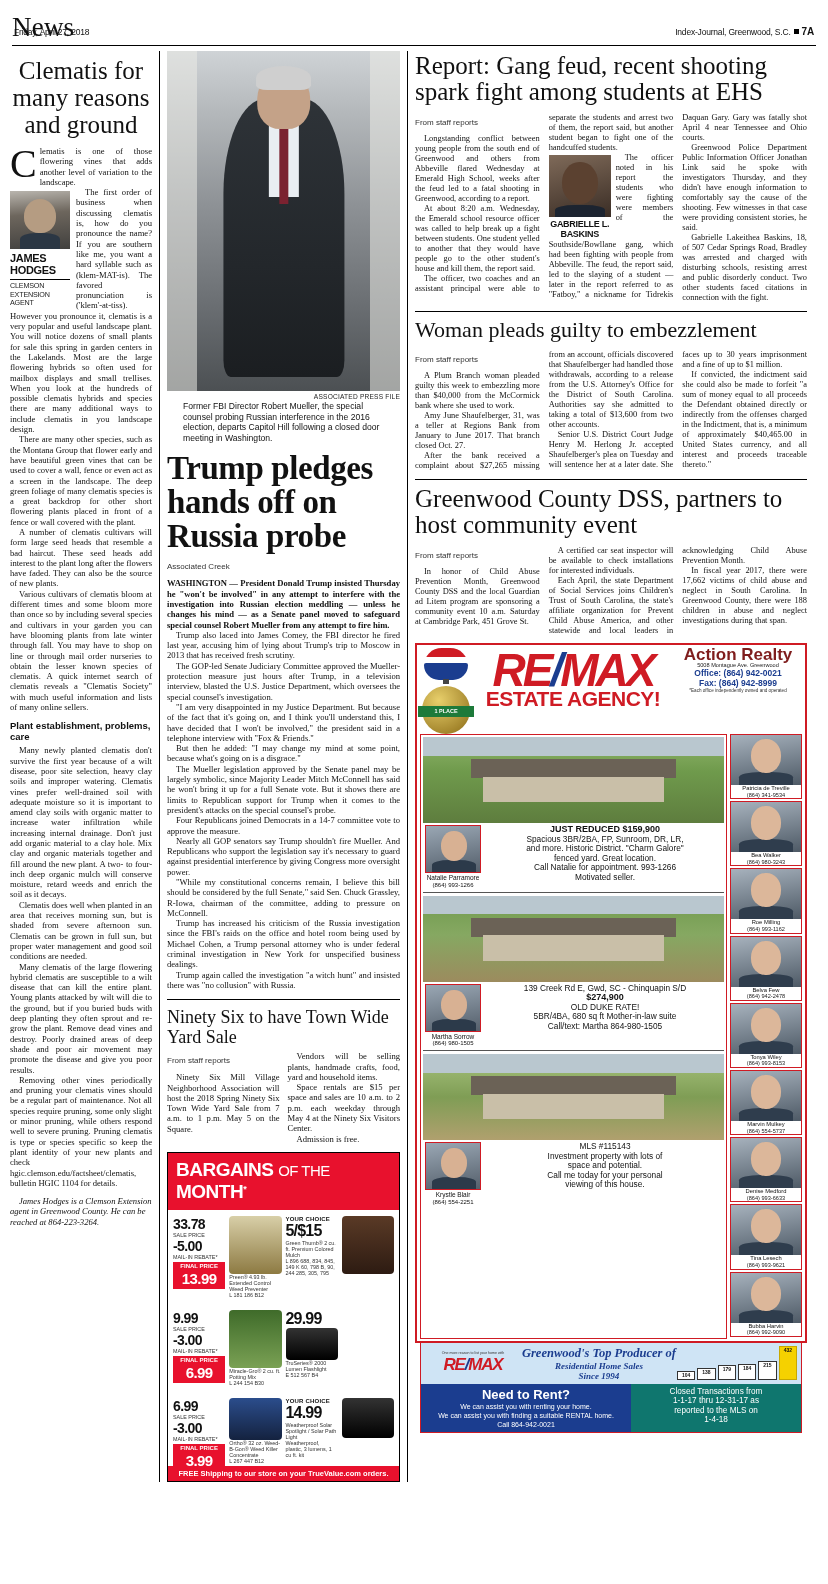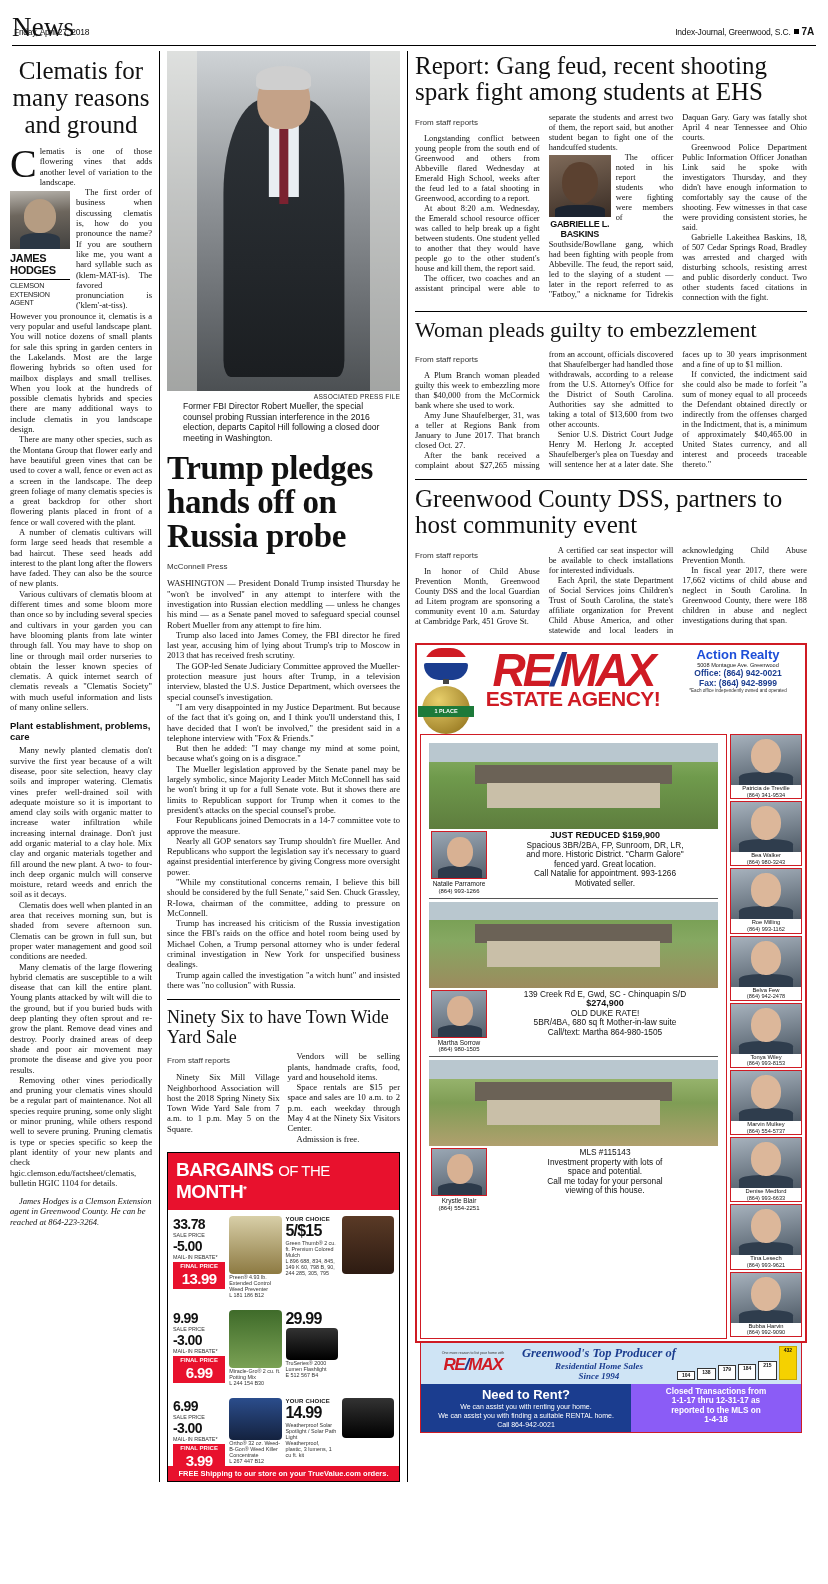--- a/index.html
+++ b/index.html
@@ -23,21 +23,21 @@
 
   
   .body-wrap { display:flex; gap:0; margin-top:5px; }
   .col-left  { width:150px; padding-right:7px; border-right:0.8px solid #000; }
   .col-mid   { width:248px; padding:0 7px; border-right:0.8px solid #000; }
   .col-right { width:399px; padding-left:7px; }
 
   
   .hl-serif { font-family:"Liberation Serif",serif; font-weight:normal; }
   p.body { font-size:8.6px; line-height:10.3px; margin:0; text-align:justify; text-indent:9px; hyphens:auto; }
-  p.body.first { text-indent:0; }
+  p.body.first { text-indent:0;font-weight:bold; }
   .byline { font-family:"Liberation Sans",sans-serif; font-size:8px; color:#333; margin:5px 0 7px; }
 
   
   .clematis-hl { font-size:25px; line-height:27px; text-align:center; margin:6px 0 8px; }
   .dropcap-para { font-size:8.6px; line-height:10.3px; text-align:justify; margin:0; }
   .dropcap {
     float:left; font-family:"Liberation Serif",serif; font-size:40px; line-height:32px;
     padding:1px 3px 0 0; margin-top:1px;
   }
   .mug-wrap { float:left; width:60px; margin:4px 6px 2px 0; }
@@ -119,32 +119,32 @@
   .balloon { width:44px; height:34px; margin:0 auto; position:relative; }
   .balloon .b1 { position:absolute; left:0; top:0; width:44px; height:20px; background:#cf1b24; border-radius:22px 22px 3px 3px;}
   .balloon .b2 { position:absolute; left:0; top:9px; width:44px; height:14px; background:#fff;}
   .balloon .b3 { position:absolute; left:0; top:15px; width:44px; height:17px; background:#1b3d8f; border-radius:3px 3px 22px 22px;}
   .balloon .bl { position:absolute; left:19px; top:31px; width:6px; height:5px; background:#444;}
   .rm-word { flex:1; text-align:center; }
   .rm-word .big { font-family:"Liberation Sans",sans-serif; font-weight:bold; font-style:italic; font-size:46px;
       letter-spacing:-3px; line-height:44px; color:#cf1b24; }
   .rm-word .big .slash { color:#1b3d8f; }
   .rm-contact { width:128px; text-align:center; font-family:"Liberation Sans",sans-serif; }
-  .rm-contact .ar { color:#1d4ed8; font-weight:bold; font-size:13px; line-height:14px; }
+  .rm-contact .ar { color:#7f1d1d; font-weight:bold; font-size:17px; line-height:14px; }
   .rm-contact .addr { font-size:5.6px; color:#222; }
   .rm-contact .ph { color:#1b3d8f; font-weight:bold; font-size:8.5px; line-height:10px; }
   .rm-contact .fine { font-size:4.6px; color:#333; }
   .rm-voted { text-align:center; color:#cf1b24; font-family:"Liberation Sans",sans-serif; font-weight:bold;
       font-size:21px; line-height:22px; letter-spacing:-0.5px; margin:3px 0 4px; }
   .badge { width:48px; height:48px; border-radius:50%; background:radial-gradient(circle at 35% 30%,#e8cf6b,#8a6a15);
       margin:4px auto 0; position:relative; color:#fff; font-family:"Liberation Sans",sans-serif; }
   .badge .rib { position:absolute; left:-4px; top:20px; width:56px; height:11px; background:#1d7a3a; color:#fff;
       font-size:5.5px; font-weight:bold; text-align:center; line-height:11px; }
   .rm-listings { display:flex; gap:3px; }
-  .rm-main { flex:1; border:1px solid #cf1b24; padding:8px; }
+  .rm-main { flex:1; border:1px solid #cf1b24; padding:2px; }
   .listing { border-bottom:1px solid #555; padding-bottom:3px; margin-bottom:3px; }
   .listing:last-child { border-bottom:none; }
   .lst-photo { height:86px; background:linear-gradient(180deg,#8fb46a 0%,#6f9a4c 40%,#5e7d3e 100%); position:relative; overflow:hidden;}
   .lst-photo.house2 { background:linear-gradient(180deg,#6f9a4c 0%,#86a862 45%,#9c8b5e 100%); }
   .lst-photo.house3 { background:linear-gradient(180deg,#a8c47e 0%,#7f9d55 50%,#b0a06e 100%); }
   .lst-photo .roof { position:absolute; left:16%; top:26%; width:68%; height:22%; background:#6b6256; }
   .lst-photo .wall { position:absolute; left:20%; top:46%; width:60%; height:30%; background:#c9bfa8; }
   .lst-photo .sky  { position:absolute; left:0; top:0; width:100%; height:22%; background:#b9c7cf; }
   .lst-body { display:flex; align-items:flex-start; gap:3px; padding-top:2px; }
   .agent { width:60px; text-align:center; font-family:"Liberation Sans",sans-serif; }
@@ -174,22 +174,22 @@
   .rb-tag .l2 { font-size:9px; }
   .rb-tag .l3 { font-size:9px; }
   .rb-chart { width:120px; display:flex; align-items:flex-end; gap:2px; height:34px; }
   .rb-chart .bar { flex:1; border:1px solid #333; background:#fff; font-family:"Liberation Sans",sans-serif;
       font-size:5px; font-weight:bold; text-align:center; color:#111; }
   .rb-chart .bar.hi { background:#f5d100; border-color:#c8a800; }
   .rb-bot { display:flex; }
   .rb-rent { flex:1; background:#1b3d8f; color:#fff; text-align:center; padding:3px 4px; font-family:"Liberation Sans",sans-serif;}
   .rb-rent .t { font-weight:bold; font-size:13px; }
   .rb-rent .s { font-size:7px; line-height:9px; }
-  .rb-closed { width:170px; background:#8b5cf6; color:#fff; text-align:center; padding:3px 4px;
-      font-family:"Liberation Sans",sans-serif; font-weight:bold; font-size:8.2px; line-height:9.6px; }
+  .rb-closed { width:170px; background:#0f766e; color:#fff; text-align:center; padding:3px 4px;
+      font-family:"Liberation Sans",sans-serif; font-weight:normal; font-size:8.2px; line-height:9.6px; }
 </style>
 </head>
 <body>
 
 <div class="page">
 
   <div class="masthead">
     <div class="dateline">Friday, April 27, 2018</div>
     <div class="section">News</div>
     <div class="folio">
@@ -232,21 +232,21 @@
         <div class="pm-figure"></div>
         <div class="pm-shirt"></div>
         <div class="pm-tie"></div>
         <div class="pm-head"></div>
         <div class="pm-hair"></div>
       </div>
       <div class="photo-credit">ASSOCIATED PRESS FILE</div>
       <div class="cutline">Former FBI Director Robert Mueller, the special counsel probing Russian interference in the 2016 election, departs Capitol Hill following a closed door meeting in Washington.</div>
 
       <h1 class="hl-serif trump-hl">Trump pledges hands off on Russia probe</h1>
-      <div class="byline">McConnell Press</div>
+      <div class="byline">Associated Creek</div>
 
       <p class="body first">WASHINGTON — President Donald Trump insisted Thursday he "won't be involved" in any attempt to interfere with the investigation into Russian election meddling — unless he changes his mind — as a Senate panel moved to safeguard special counsel Robert Mueller from any attempt to fire him.</p>
       <p class="body">Trump also laced into James Comey, the FBI director he fired last year, accusing him of lying about Trump's trip to Moscow in 2013 that has received fresh scrutiny.</p>
       <p class="body">The GOP-led Senate Judiciary Committee approved the Mueller-protection measure just hours after Trump, in a television interview, blasted the U.S. Justice Department, which oversees the special counsel's investigation.</p>
       <p class="body">"I am very disappointed in my Justice Department. But because of the fact that it's going on, and I think you'll understand this, I have decided that I won't be involved," the president said in a telephone interview with "Fox &amp; Friends."</p>
       <p class="body">But then he added: "I may change my mind at some point, because what's going on is a disgrace."</p>
       <p class="body">The Mueller legislation approved by the Senate panel may be largely symbolic, since Majority Leader Mitch McConnell has said he won't bring it up for a full Senate vote. But it shows there are limits to Republican support for Trump when it comes to the president's attacks on the special counsel's probe.</p>
       <p class="body">Four Republicans joined Democrats in a 14-7 committee vote to approve the measure.</p>
       <p class="body">Nearly all GOP senators say Trump shouldn't fire Mueller. And Republicans who support the legislation say it's necessary to guard against presidential interference by giving Congress more oversight power.</p>
       <p class="body">"While my constitutional concerns remain, I believe this bill should be considered by the full Senate," said Sen. Chuck Grassley, R-Iowa, chairman of the committee, adding to pressure on McConnell.</p>

